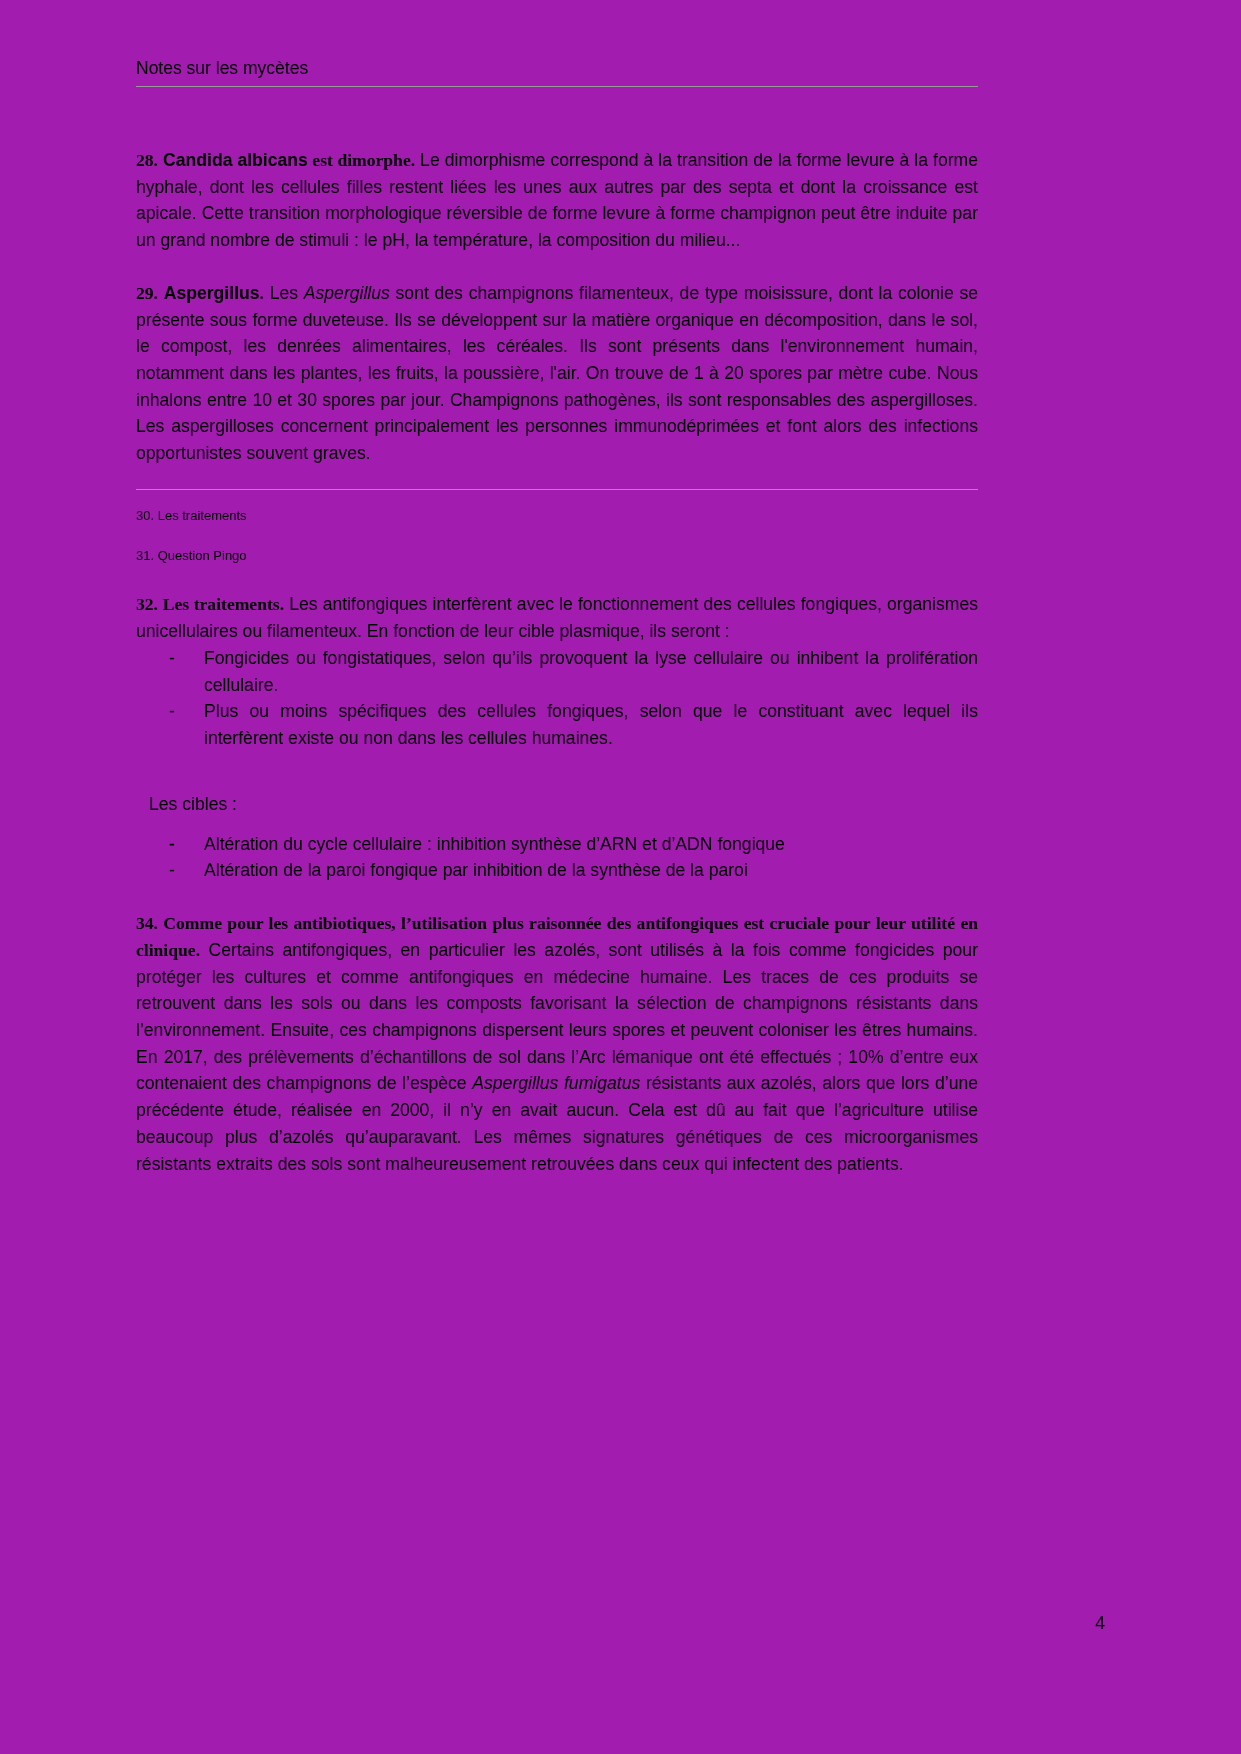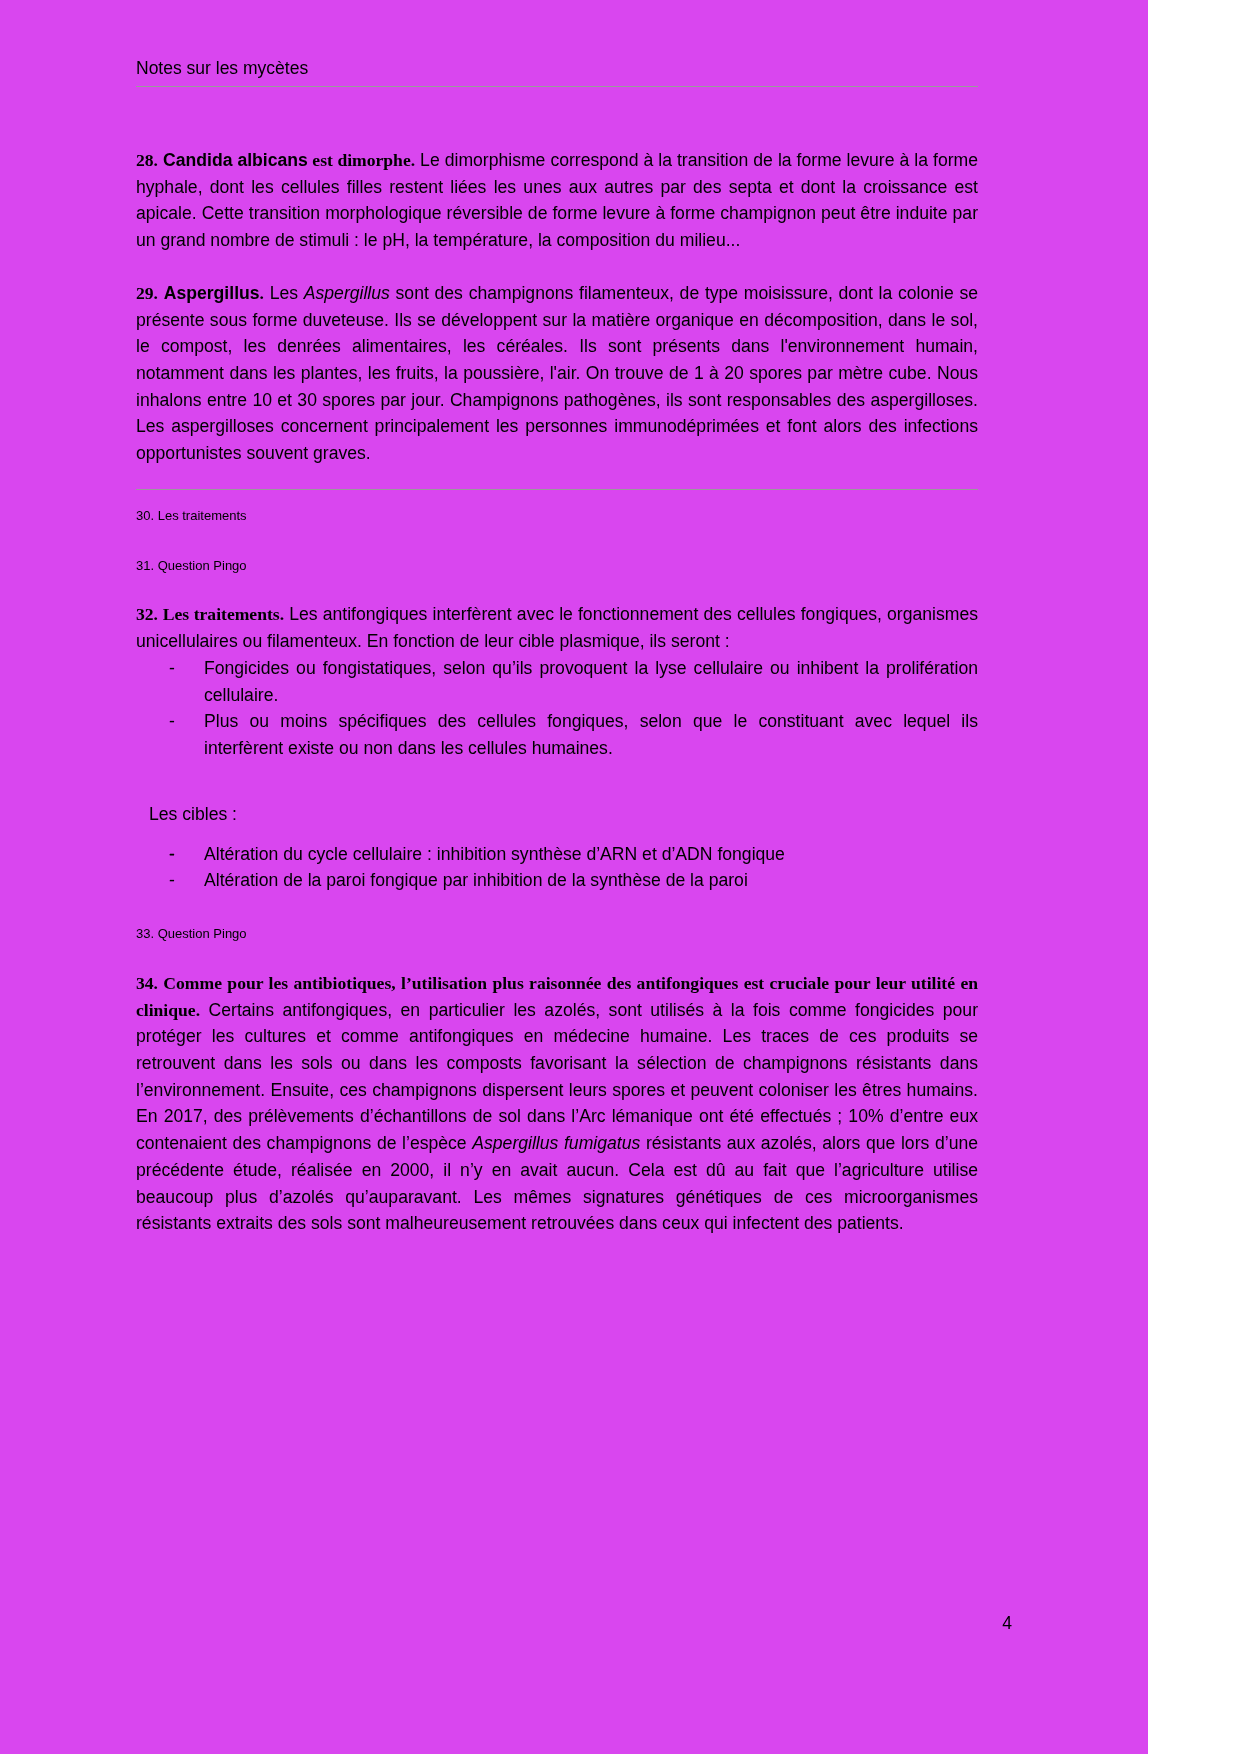--- a/index.html
+++ b/index.html
@@ -6,23 +6,23 @@
     margin: 0;
     padding: 0;
     background: #ffffff;
   }
   body {
     font-family: "Liberation Sans", sans-serif;
     color: #000000;
   }
   .page {
     position: relative;
-    width: 1148px;
+    width: 1241px;
     height: 1754px;
-    background: #d946ef;
+    background: #a21caf;
     box-sizing: border-box;
     padding: 4px;
     overflow: hidden;
   }
   .content {
     position: absolute;
     left: 136px;
     top: 0;
     width: 842px;
   }
@@ -66,21 +66,21 @@
     margin-top: 22px;
     margin-bottom: 16px;
   }
 
   .heading {
     font-size: 13px;
     font-weight: normal;
     line-height: 1.52;
     margin: 0;
   }
-  .heading.spaced { margin-top: 30px; }
+  .heading.spaced { margin-top: 20px; }
 
   
   .dash-list {
     margin: 0;
     padding: 0;
     list-style: none;
   }
   .dash-list li {
     position: relative;
     font-size: 17.6px;
@@ -147,21 +147,20 @@
     <div class="gap-md"></div>
 
     <p class="plain-line">Les cibles :</p>
 
     <ul class="dash-list tight">
       <li><span class="dash">-</span></li>
       <li><span class="dash">-</span><span>Altération du cycle cellulaire : inhibition synthèse d’ARN et d’ADN fongique</span></li>
       <li><span class="dash">-</span><span>Altération de la paroi fongique par inhibition de la synthèse de la paroi</span></li>
     </ul>
 
-    <p class="heading spaced">33. Question Pingo</p>
 
     <div class="gap-md"></div>
 
     <p class="para"><b>34.</b><b> Comme pour les antibiotiques, l’utilisation plus raisonnée des antifongiques est cruciale pour leur utilité en clinique.</b><span> Certains antifongiques, en particulier les azolés, sont utilisés à la fois comme fongicides pour protéger les cultures et comme antifongiques en médecine humaine. Les traces de ces produits se retrouvent dans les sols ou dans les composts favorisant la sélection de champignons résistants dans l’environnement. Ensuite, ces champignons dispersent leurs spores et peuvent coloniser les êtres humains. En 2017, des prélèvements d’échantillons de sol dans l’Arc lémanique ont été effectués ; 10% d’entre eux contenaient des champignons de l’espèce </span><i>Aspergillus fumigatus</i><span> résistants aux azolés, alors que lors d’une précédente étude, réalisée en 2000, il n’y en avait aucun. Cela est dû au fait que l’agriculture utilise beaucoup plus d’azolés qu’auparavant. Les mêmes signatures génétiques de ces microorganismes résistants extraits des sols sont malheureusement retrouvées dans ceux qui infectent des patients.</span></p>
 
   </div>
 
   <div class="page-number">4</div>
 
 </div>

